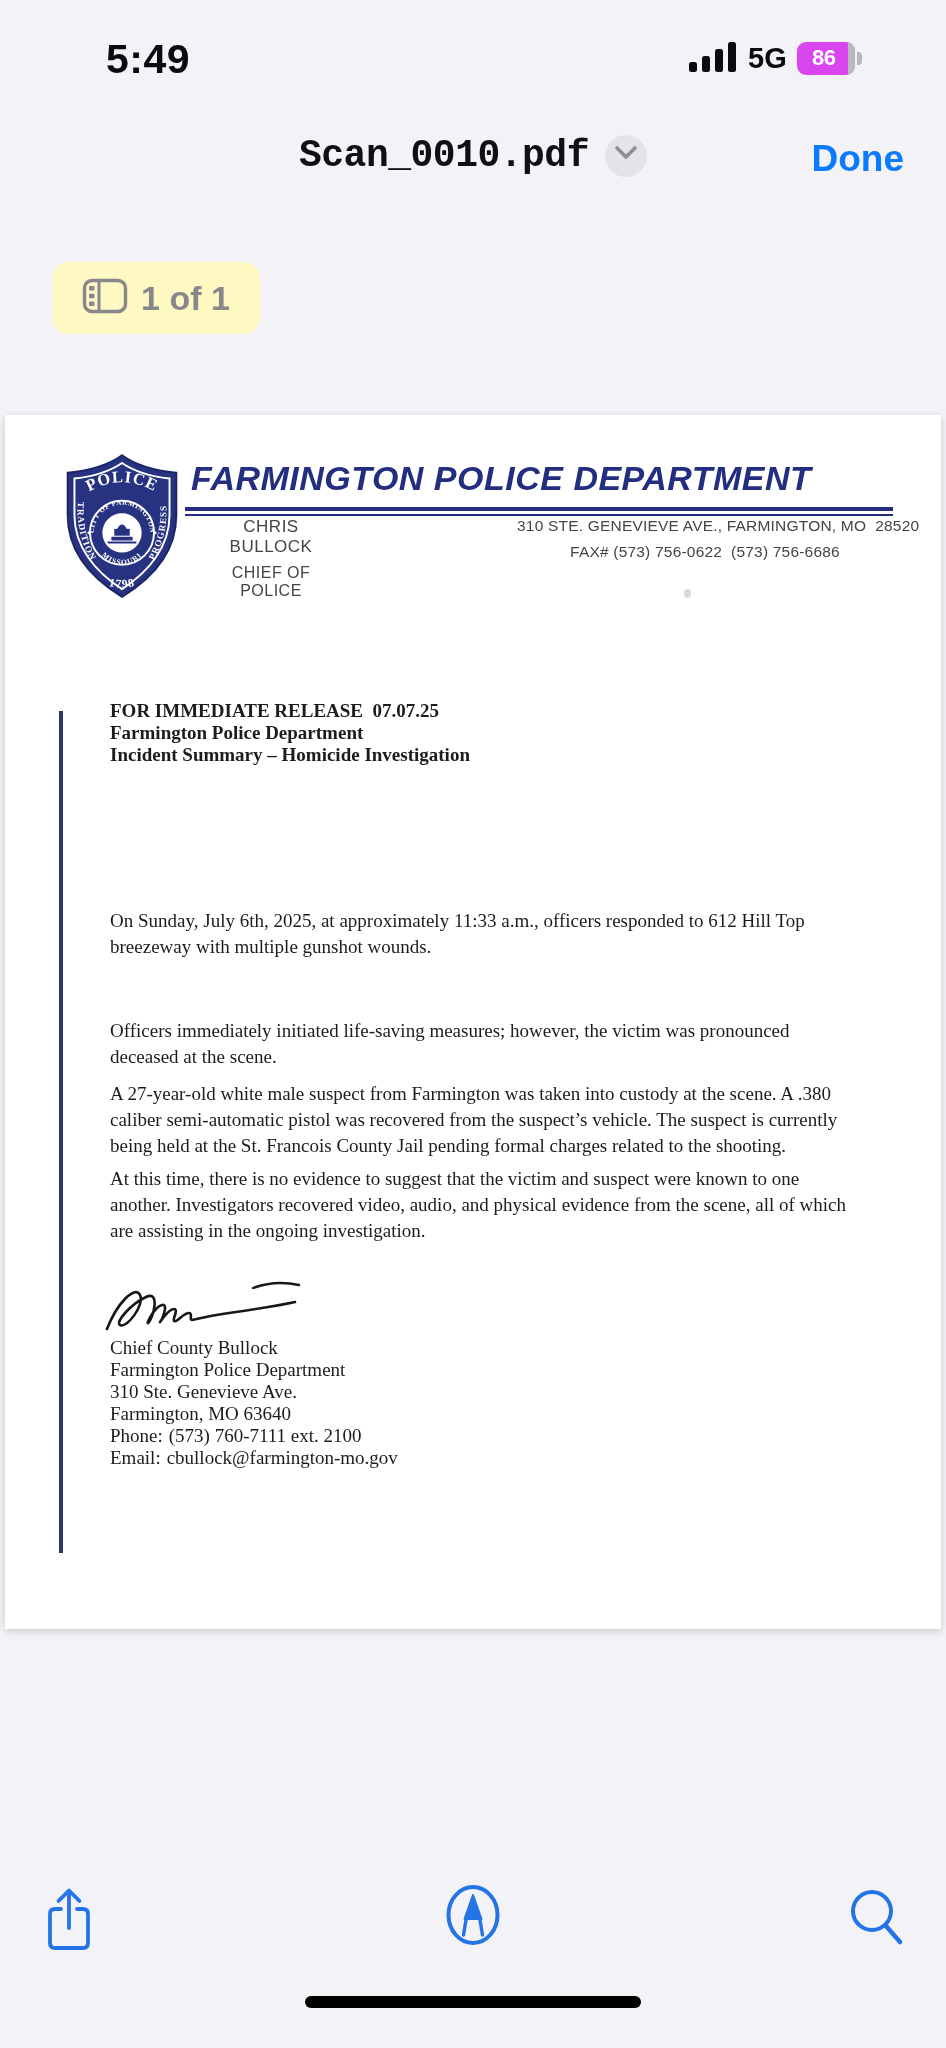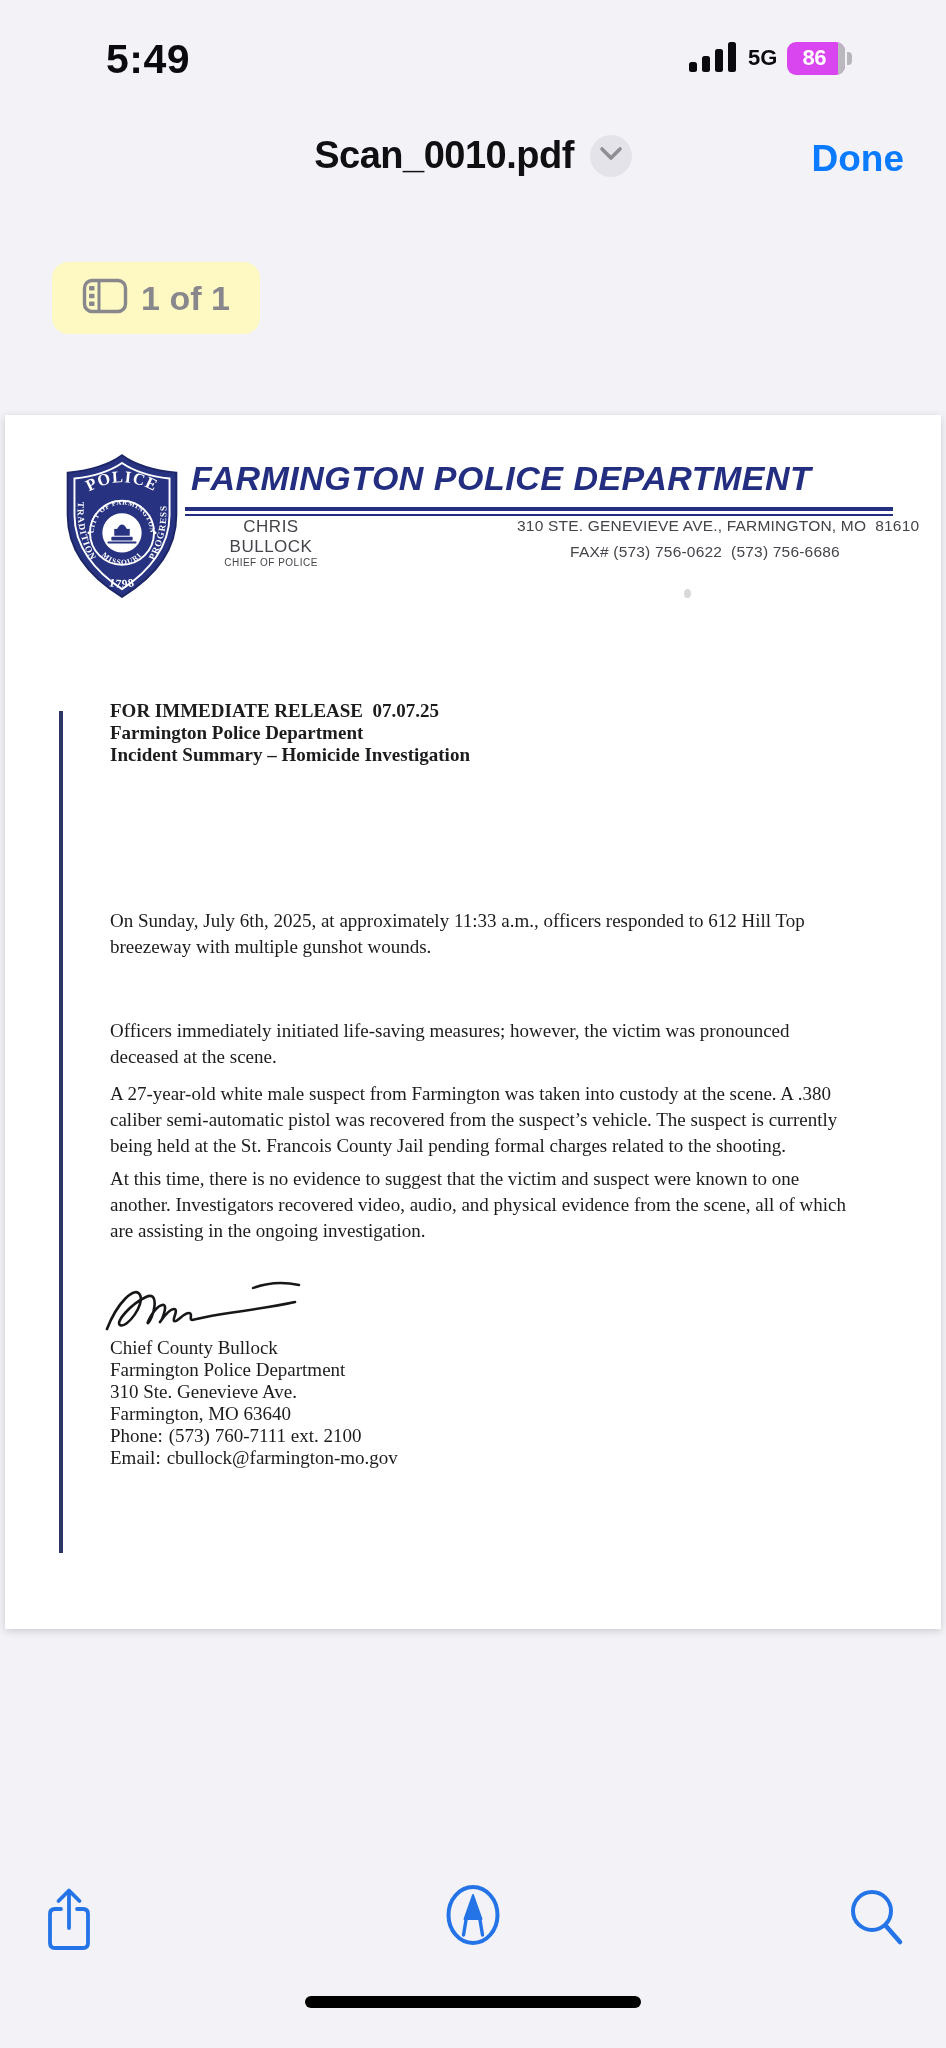--- a/index.html
+++ b/index.html
@@ -3,47 +3,47 @@
 <meta charset="utf-8">
 <style>
   * { margin:0; padding:0; box-sizing:border-box; }
   html,body { width:946px; height:2048px; }
   body { font-family:"Liberation Sans", sans-serif; background:#f2f2f7; position:relative; overflow:hidden; }
   .abs { position:absolute; }
 
   
   .time { left:106px; top:36px; font-size:41px; font-weight:700; color:#0b0b0f; letter-spacing:0.5px; }
   .status-right { left:688px; top:38px; display:flex; align-items:center; gap:10px; height:40px; }
-  .net-label { font-size:22px; font-weight:600; color:#0b0b0f; }
+  .net-label { font-size:29px; font-weight:600; color:#0b0b0f; }
   .battery { position:relative; width:58px; height:33px; background:#d946ef; border-radius:9px; display:flex; align-items:center; justify-content:center; overflow:hidden; }
   .battery .sliver { position:absolute; right:0; top:0; width:7px; height:100%; background:#b9b9be; }
   .battery-pct { position:relative; color:#ffffff; font-size:22px; font-weight:700; letter-spacing:-0.5px; z-index:2; padding-right:4px; }
   .battery-cap { width:5px; height:13px; background:#b6b6bb; border-radius:0 4px 4px 0; margin-left:2px; }
 
   
-  .nav-title-row { left:0; right:0; top:134px; display:flex; align-items:center; justify-content:center; gap:16px; }
+  .nav-title-row { left:0; right:0; top:134px; display:flex; align-items:center; justify-content:center; gap:16px;font-family:Liberation Mono, monospace; }
   .doc-title { font-size:38px; font-weight:700; color:#101013; letter-spacing:-0.5px; }
   .chevron-circle { width:42px; height:42px; border-radius:50%; background:#e3e3e9; display:flex; align-items:center; justify-content:center; }
   .done-btn { right:42px; top:138px; font-size:37px; font-weight:600; color:#0a7aff; }
 
   
   .page-pill { left:52px; top:262px; width:208px; height:72px; background:#fef9c3; border-radius:16px; display:flex; align-items:center; justify-content:center; gap:13px; }
   .page-pill-label { font-size:34px; font-weight:600; color:#87878c; }
 
   
   .doc-page { left:5px; top:415px; width:936px; height:1214px; background:#ffffff; box-shadow:0 2px 8px rgba(0,0,0,0.16); }
   .doc-page * { font-family:"Liberation Serif", serif; }
   .sans * , .sans { font-family:"Liberation Sans", sans-serif !important; }
 
   .badge-wrap { left:52px; top:36px; width:130px; height:150px; }
   .lh-title { left:186px; top:44px; font-family:"Liberation Sans",sans-serif !important; font-size:34px; font-weight:700; font-style:italic; color:#232e80; letter-spacing:0.5px; white-space:nowrap; }
   .lh-rule { left:180px; top:92px; width:708px; height:9px; border-top:4px solid #232e80; border-bottom:2px solid #232e80; }
   .lh-chief { left:196px; top:102px; width:140px; text-align:center; color:#44444a; }
   .lh-chief .l1 { font-size:17px; letter-spacing:0.5px; }
-  .lh-chief .l2 { font-size:10px; letter-spacing:0.5px;text-align:center; }
+  .lh-chief .l2 { font-size:16px; margin-top:7px; letter-spacing:0.5px;text-align:center; }
   .lh-contact { left:512px; top:102px; width:376px; text-align:center; color:#44444a; }
   .lh-contact div { font-size:15.5px; letter-spacing:0.2px; white-space:pre; }
   .lh-contact .l2 { margin-top:8px; }
 
   .vline { left:54px; top:296px; width:4px; height:842px; background:#2c3563; }
   .artifact-dot { left:679px; top:174px; width:7px; height:9px; background:#c9c9cd; border-radius:50%; opacity:0.7; }
 
   .body-text { color:#1c1c1e; }
   .release-head { left:105px; top:285px; font-size:19px; font-weight:700; line-height:22px; }
   .release-head div { white-space:pre; }
@@ -158,21 +158,21 @@
     </svg>
   </div>
 
   <div class="abs lh-title sans">FARMINGTON POLICE DEPARTMENT</div>
   <div class="abs lh-rule"></div>
   <div class="abs lh-chief sans">
     <div class="l1">CHRIS BULLOCK</div>
     <div class="l2">CHIEF OF POLICE</div>
   </div>
   <div class="abs lh-contact sans">
-    <div class="l1">310 STE. GENEVIEVE AVE., FARMINGTON, MO  81610</div>
+    <div class="l1">310 STE. GENEVIEVE AVE., FARMINGTON, MO  28520</div>
     <div class="l2">FAX# (573) 756-0622  (573) 756-6686</div>
   </div>
   <div class="abs artifact-dot"></div>
 
   <div class="abs vline"></div>
 
   <div class="abs release-head body-text">
     <div>FOR IMMEDIATE RELEASE  07.07.25</div>
     <div>Farmington Police Department</div>
     <div>Incident Summary – Homicide Investigation</div>

